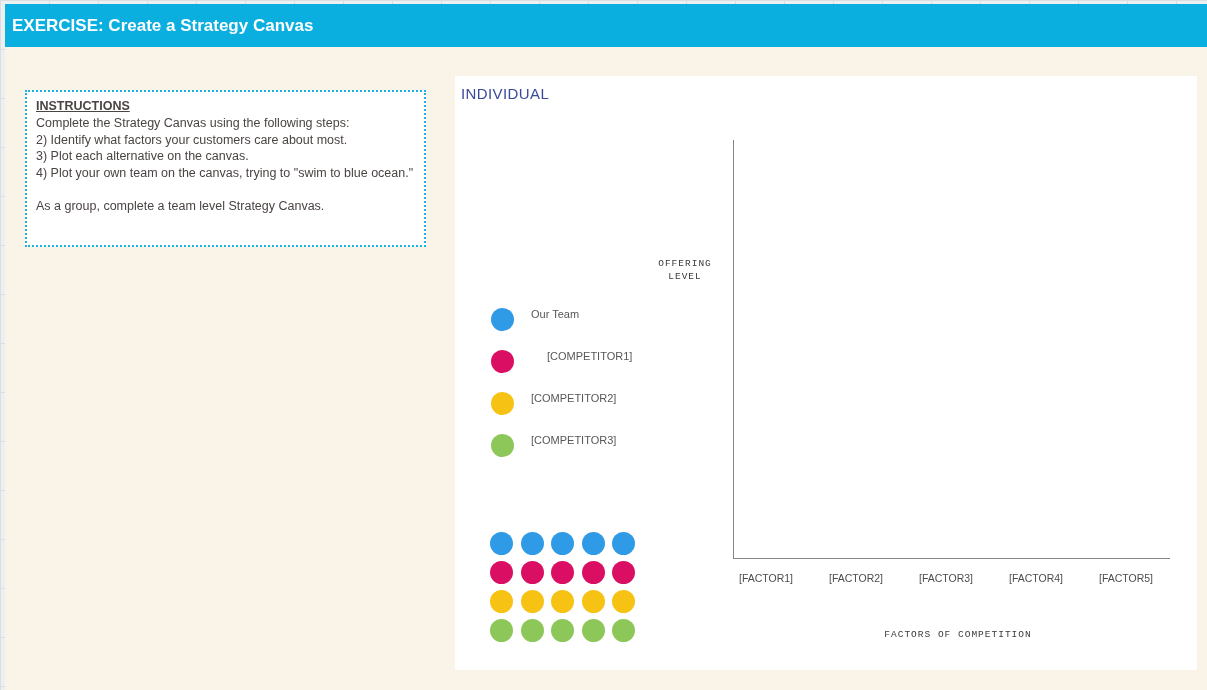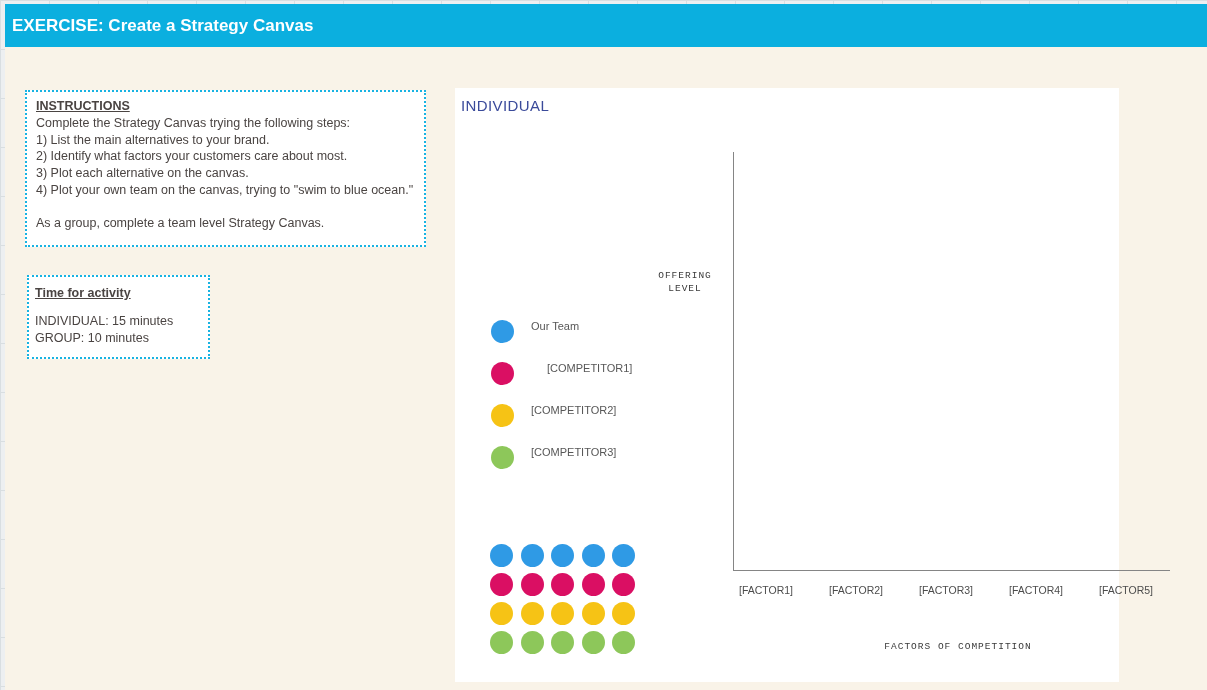--- a/index.html
+++ b/index.html
@@ -30,21 +30,21 @@
     border:2px dotted #18b3e2;
     color:#4a4442; font-size:12.5px; line-height:16.8px;
   }
   .instructions-box { left:25px; top:90px; width:401px; height:157px; padding:6px 9px; }
   .time-box { left:27px; top:275px; width:183px; height:84px; padding:8px 6px; }
   .box-heading { font-weight:bold; text-decoration:underline; }
   .spacer { height:16px; }
   .spacer-sm { height:11px; }
 
   .panel {
-    position:absolute; left:455px; top:88px; width:664px; height:594px;
+    position:absolute; left:455px; top:76px; width:742px; height:594px;
     background:#ffffff;
   }
   .panel-title {
     position:absolute; left:6px; top:9px;
     color:#3a4a9a; font-size:15px; letter-spacing:0.4px;
   }
 
   .y-axis { position:absolute; left:278px; top:64px; width:1px; height:418px; background:#858585; }
   .x-axis { position:absolute; left:278px; top:482px; width:437px; height:1px; background:#858585; }
 
@@ -75,35 +75,28 @@
 
 <div id="app">
   <div class="frame"></div>
 
   <div class="header" style="background-color: rgb(11, 175, 223);">
     <span>EXERCISE: Create a Strategy Canvas</span>
   </div>
 
   <div class="dotted-box instructions-box">
     <div class="box-heading">INSTRUCTIONS</div>
-    <div>Complete the Strategy Canvas trying the following steps:</div>
-    <div>1) List the main alternatives to your brand.</div>
+    <div>Complete the Strategy Canvas using the following steps:</div>
     <div>2) Identify what factors your customers care about most.</div>
     <div>3) Plot each alternative on the canvas.</div>
     <div>4) Plot your own team on the canvas, trying to "swim to blue ocean."</div>
     <div class="spacer"></div>
     <div>As a group, complete a team level Strategy Canvas.</div>
   </div>
 
-  <div class="dotted-box time-box">
-    <div class="box-heading">Time for activity</div>
-    <div class="spacer-sm"></div>
-    <div>INDIVIDUAL: 15 minutes</div>
-    <div>GROUP: 10 minutes</div>
-  </div>
 
   <div class="panel">
     <div class="panel-title">INDIVIDUAL</div>
 
     <div class="y-axis" style="background-color: rgb(133, 133, 133);"></div>
     <div class="x-axis" style="background-color: rgb(133, 133, 133);"></div>
 
     <div class="y-label mono-label">
       <div>OFFERING</div>
       <div>LEVEL</div>

